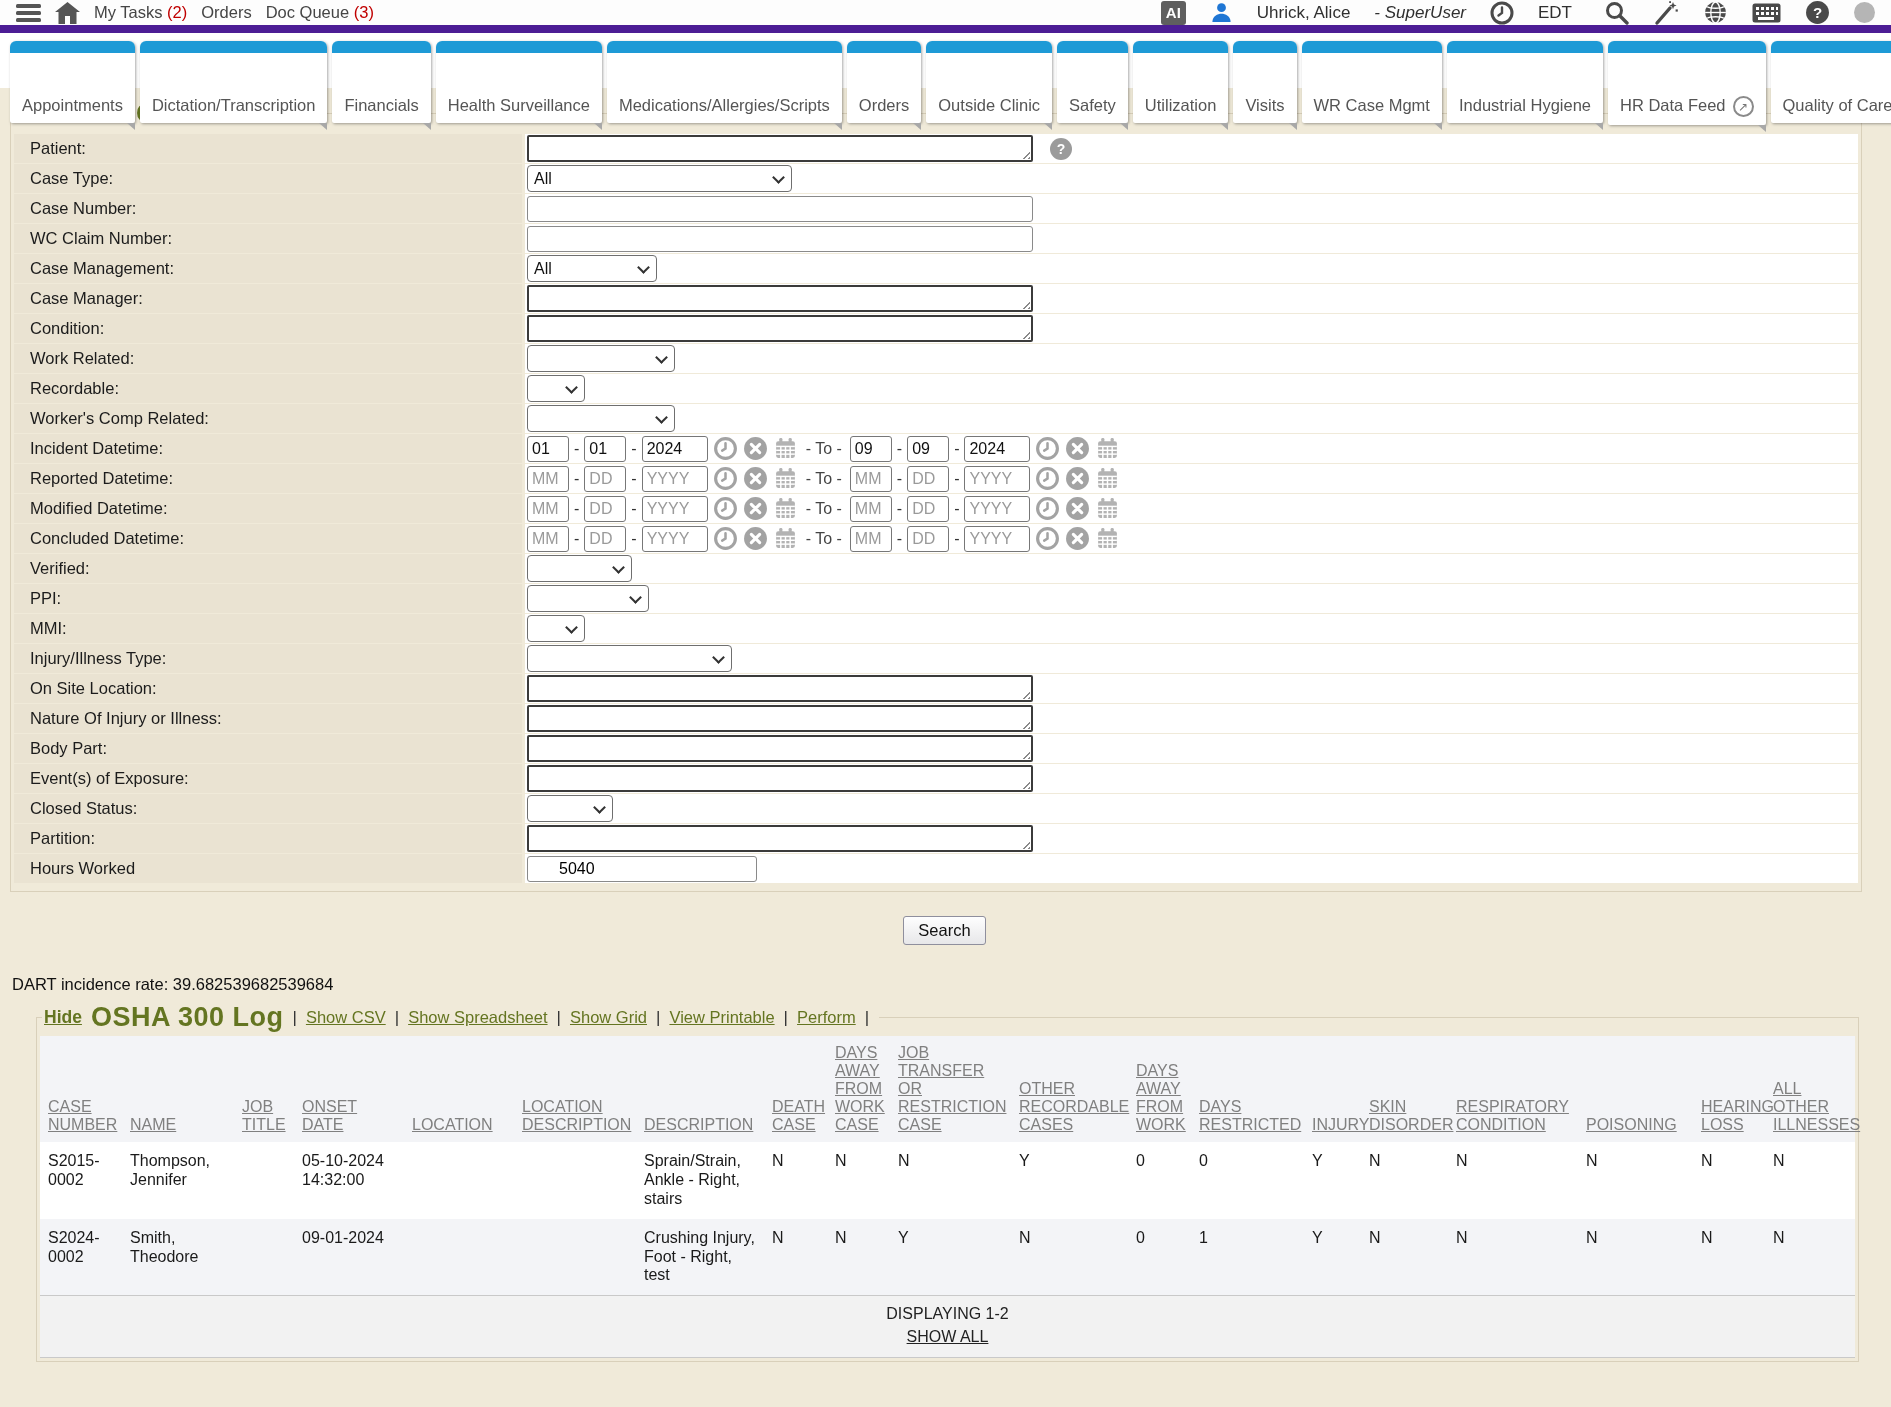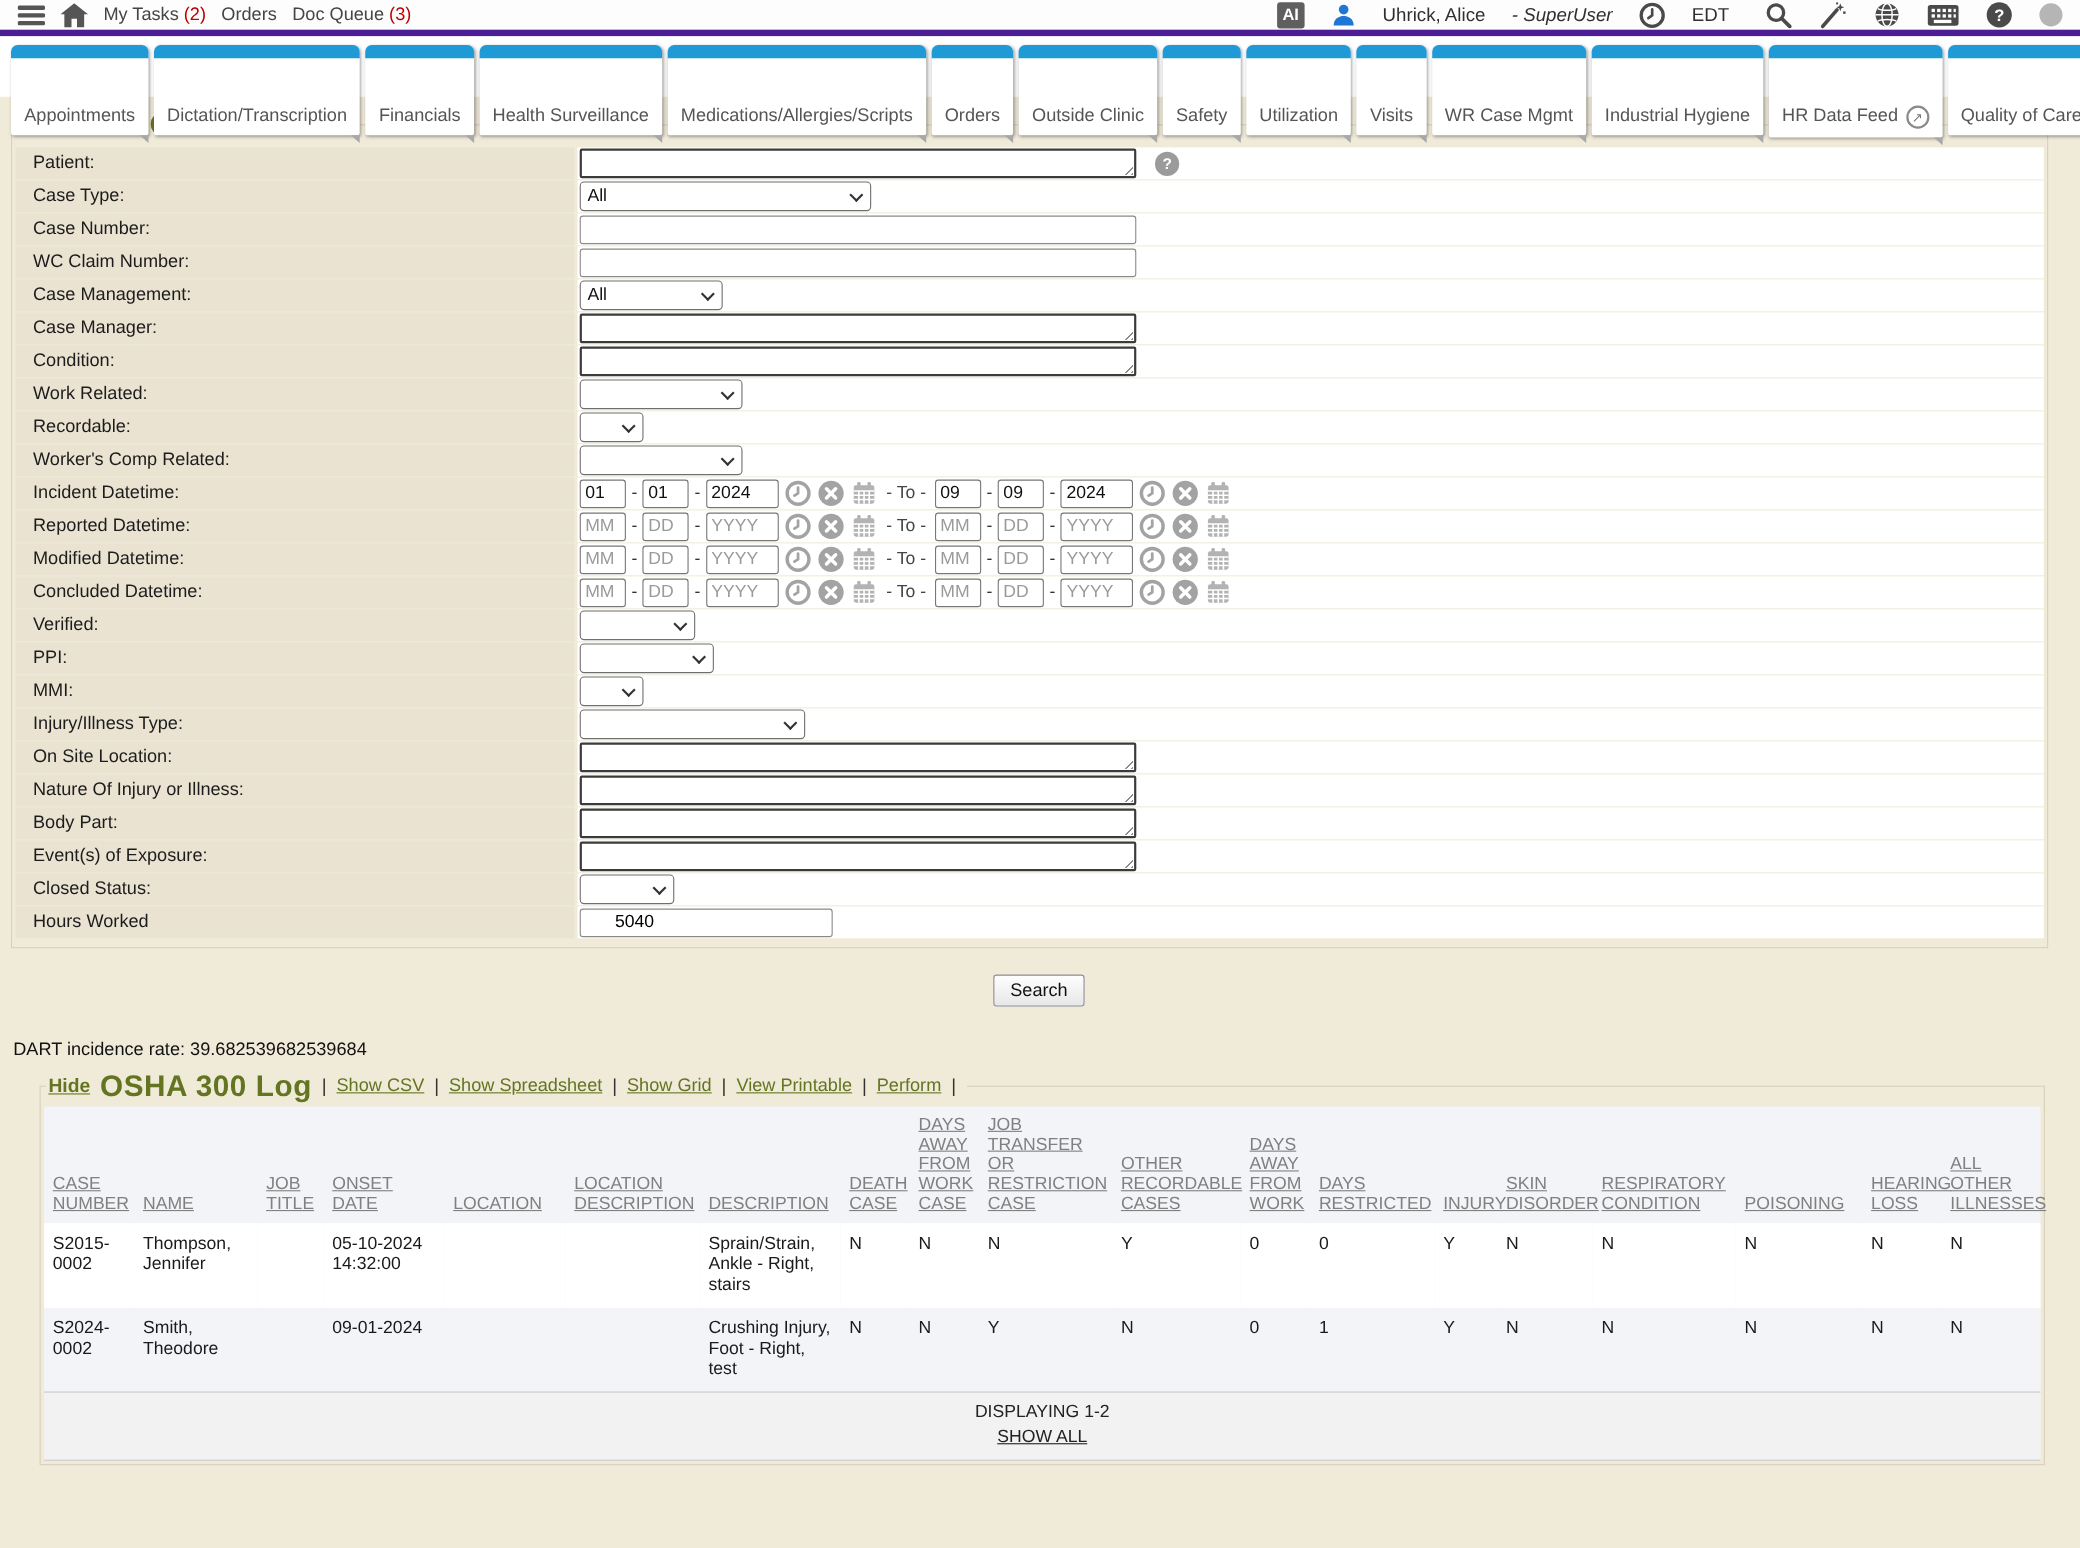--- a/index.html
+++ b/index.html
@@ -3,21 +3,21 @@
 <meta charset="utf-8">
 <style>
   * { box-sizing: border-box; }
   html,body { margin:0; padding:0; }
   body {
     width:1891px; height:1407px; overflow:hidden;
     font-family:"Liberation Sans", sans-serif;
     background:#f0ead9; color:#1a1a1a;
   }
   
-  .topbar{height:33px;background:#fdfdfd;border-bottom:6px solid #4c1d95;display:flex;align-items:center;}
+  .topbar{height:33px;background:#fdfdfd;border-bottom:8px solid #4c1d95;display:flex;align-items:center;}
   .top-left{display:flex;align-items:center;gap:14px;padding-left:16px;}
   .top-link{font-size:16.5px;color:#454545;cursor:pointer;white-space:nowrap;}
   .count{color:#c00000;}
   .top-right{margin-left:auto;display:flex;align-items:center;gap:24px;padding-right:16px;}
   .ai-badge{background:#5f5f5f;color:#fff;font-weight:bold;border-radius:3px;width:25px;height:24px;display:flex;align-items:center;justify-content:center;font-size:15px;}
   .user-name{font-size:17px;color:#2f2f2f;}
   .user-role{font-size:17px;color:#2f2f2f;font-style:italic;}
   .tz{font-size:17px;color:#2f2f2f;}
   .icon-btn{display:inline-flex;align-items:center;justify-content:center;cursor:pointer;}
   .status-dot{width:21px;height:21px;border-radius:50%;background:#b5b5b5;}
@@ -702,20 +702,28 @@
       <div class="flabel">
           <span>Closed Status:</span>
         </div>
       <div class="fctl">
           <span class="sel" style="width:86px;">
             <select><option></option></select>
           </span>
         </div>
     </div>
 
+    <div class="frow">
+      <div class="flabel">
+          <span>Partition:</span>
+        </div>
+      <div class="fctl">
+          <span class="ta-wrap"><input class="ta" type="text" style=""><span class="grip"></span></span>
+        </div>
+    </div>
 
     <div class="frow" style="margin-bottom:0;">
       <div class="flabel">
           <span>Hours Worked</span>
         </div>
       <div class="fctl">
           <input class="txt txt-sm" type="text" value="5040" style="">
         </div>
     </div>
   </fieldset>

